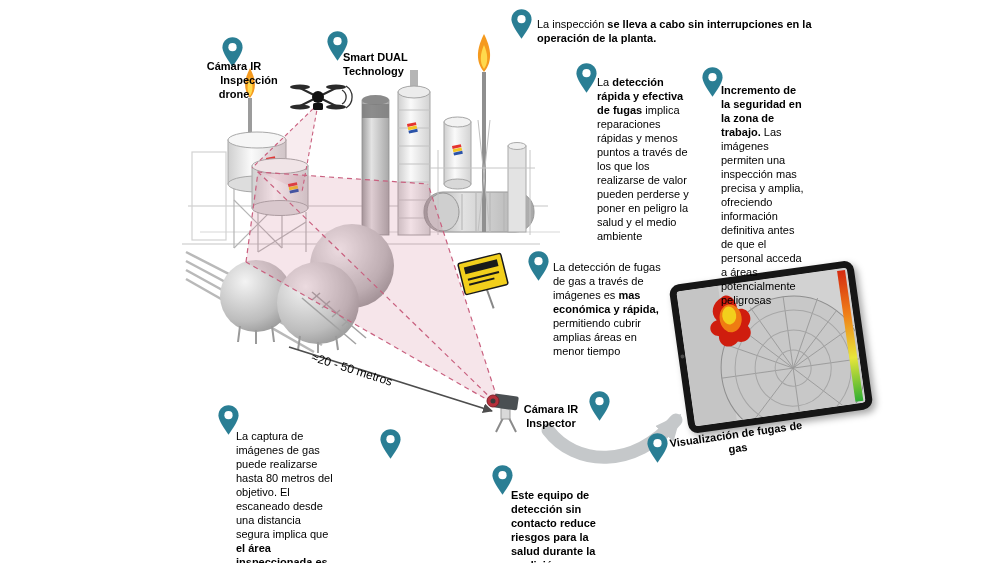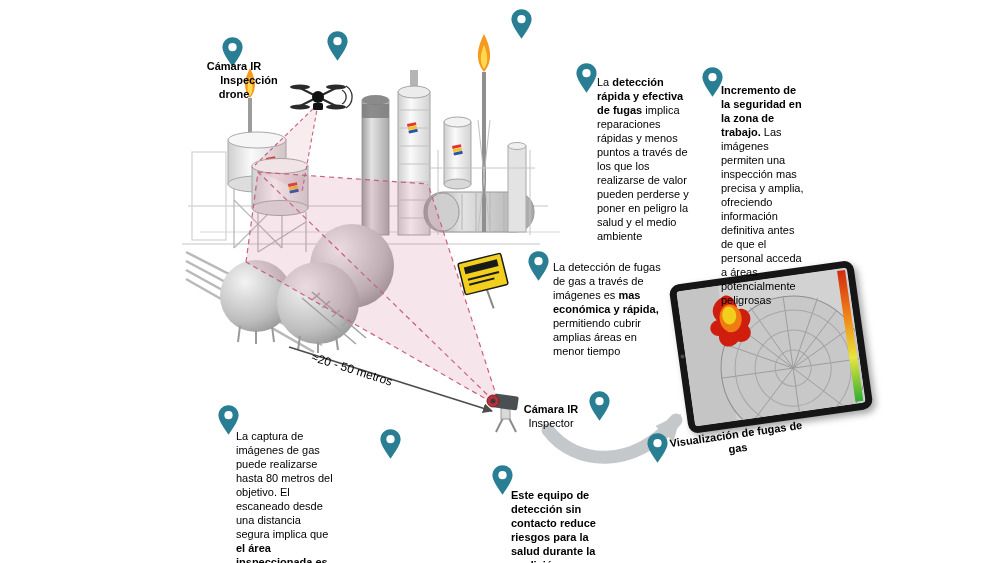--- a/index.html
+++ b/index.html
@@ -308,33 +308,35 @@
       </svg></div>
   <div class="pin" style="left:491px;top:464px"><svg width="23" height="32" viewBox="0 0 24 33">
         <path d="M12 1 C6 1 1.5 5.6 1.5 11.5 C1.5 16 5 21.5 12 32 C19 21.5 22.5 16 22.5 11.5 C22.5 5.6 18 1 12 1 Z" style="fill:var(--pin)"></path>
         <circle cx="12" cy="11.5" r="4.3" fill="#fff"></circle>
       </svg></div>
   <div class="pin" style="left:646px;top:432px"><svg width="23" height="32" viewBox="0 0 24 33">
         <path d="M12 1 C6 1 1.5 5.6 1.5 11.5 C1.5 16 5 21.5 12 32 C19 21.5 22.5 16 22.5 11.5 C22.5 5.6 18 1 12 1 Z" style="fill:var(--pin)"></path>
         <circle cx="12" cy="11.5" r="4.3" fill="#fff"></circle>
       </svg></div>
 
+  <div class="ann" style="left:537px;top:18px;width:276px"><span>La inspección </span><span style="font-weight: 700;">se lleva a cabo sin interrupciones en la operación de la planta.</span></div>
 
   <div class="ann center" style="left:182px;top:60px;width:104px"><span style="font-weight: 700;">Cámara IR</span><br><span style="font-weight: 700; margin-left: 30px;">Inspección drone</span></div>
 
+  <div class="ann" style="left:343px;top:51px;width:124px"><span style="font-weight: 700;">Smart DUAL Technology</span></div>
 
   <div class="ann" style="left:597px;top:76px;width:97px"><span>La </span><span style="font-weight: 700; margin-top: 12px;">detección rápida y efectiva de fugas </span><span>implica reparaciones rápidas y menos puntos a través de los que los realizarse de valor pueden perderse y poner en peligro la salud y el medio ambiente</span></div>
 
   <div class="ann" style="left:553px;top:261px;width:110px"><span>La detección de fugas de gas a través de imágenes es </span><span style="font-weight: 700;">mas económica y rápida,</span><span> permitiendo cubrir amplias áreas en menor tiempo</span></div>
 
   <div class="ann" style="left:721px;top:84px;width:86px"><span style="font-weight: 700;">Incremento de la seguridad en la zona de trabajo.</span><span> Las imágenes permiten una inspección mas precisa y amplia, ofreciendo información definitiva antes de que el personal acceda a áreas potencialmente peligrosas</span></div>
 
   <div class="ann distance-label" style="left:314px;top:350px;width:130px"><span>≈20 - 50 metros</span></div>
 
-  <div class="ann center" style="left:514px;top:403px;width:74px"><span style="font-weight: 700;">Cámara IR</span><br><span style="font-weight: 400; text-align: right;">Inspector</span></div>
+  <div class="ann center" style="left:514px;top:403px;width:74px"><span style="font-weight: 700;">Cámara IR</span><br><span style="font-weight: 700; text-align: right;">Inspector</span></div>
 
   <div class="ann" style="left:236px;top:430px;width:100px"><span>La captura de imágenes de gas puede realizarse hasta 80 metros del objetivo. El escaneado desde una distancia segura implica que </span><span style="font-weight: 700;">el área inspeccionada es mayor </span></div>
 
 
   <div class="ann" style="left:511px;top:489px;width:106px"><span style="font-weight: 700;">Este equipo de detección sin contacto reduce riesgos para la salud durante la medición.</span></div>
 
   <div class="ann center caption-rotated" style="left:670px;top:428px;width:134px"><span style="font-weight: 700;">Visualización de fugas de gas</span></div>
 
 </div>
 

